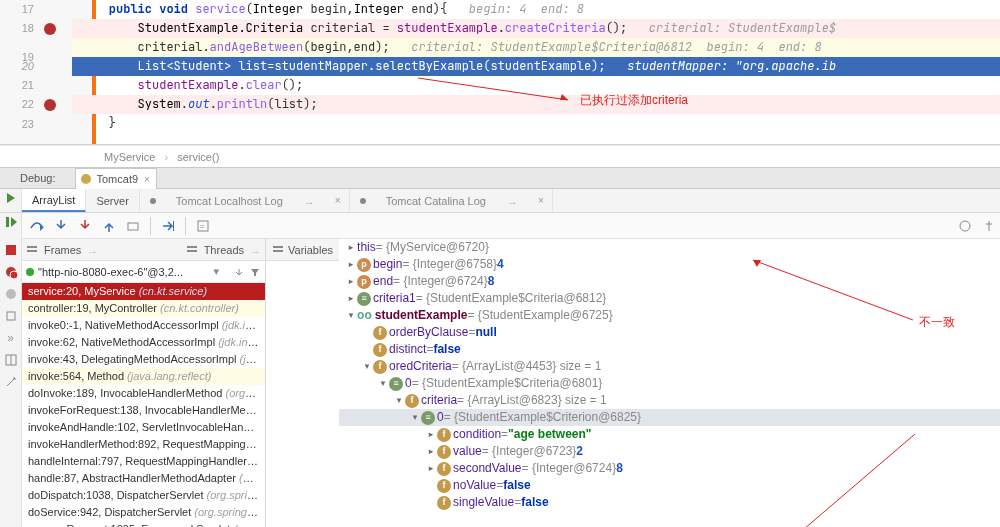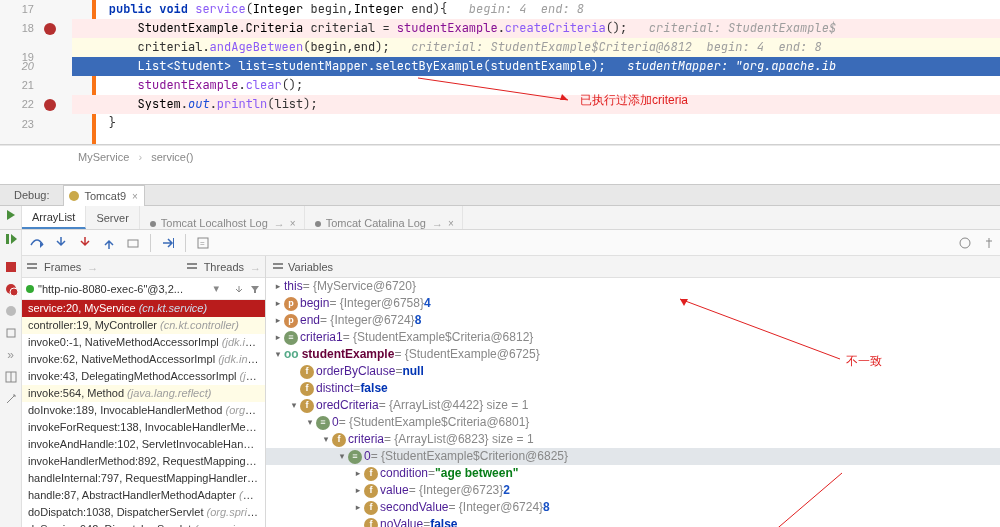--- a/index.html
+++ b/index.html
@@ -13,50 +13,50 @@
 .hl-exec{background:#3a6bb8;color:#fff}
 .hl-exec .k,.hl-exec .t,.hl-exec .fn,.hl-exec .v,.hl-exec .c,.hl-exec .sf{color:#fff}
 .hl-err{background:#ffecec}
 .hl-warn{background:#fffce6}
 .k{color:#0033b3;font-weight:bold}
 .t{color:#000}
 .fn{color:#8b5cf6}
 .v{color:#871094}
 .sf{color:#1d4ed8;font-style:italic}
 .c{color:#9e9e9e;font-style:italic}
-.crumb{height:39px;line-height:22px;background:#fff;border-top:1px solid #e8e8e8;font-size:11px;color:#8a8a8a;padding-left:78px}
+.crumb{height:22px;line-height:22px;background:#fff;border-top:1px solid #e8e8e8;font-size:11px;color:#8a8a8a;padding-left:104px}
 .crumb span{color:#888}
 .crumb .sep{margin:0 6px;color:#bbb}
 .dbgbar{height:22px;background:#e8e8e8;border-top:1px solid #c9c9c9;border-bottom:1px solid #c9c9c9;display:flex;align-items:center;font-size:11px}
-.dbglbl{color:#555;padding:0 14px}
+.dbglbl{color:#555;padding:0 20px}
 .dbgtab{display:inline-flex;align-items:center;background:#fff;border:1px solid #c9c9c9;border-bottom:none;height:21px;padding:0 6px 0 4px;margin-top:1px;color:#555;gap:4px}
 .dbgtab svg{flex:none}
 .close-x{color:#999;font-size:10px;margin-left:2px;cursor:default}
 .tabrow{height:24px;background:#f4f4f4;border-bottom:1px solid #d8d8d8;display:flex;align-items:stretch}
 .side-tool{width:22px;background:#f4f4f4;border-right:1px solid #e0e0e0;display:flex;flex-direction:column;align-items:center;padding-top:2px;gap:6px}
 .tabbtn{padding:0 10px;display:flex;align-items:center;font-size:11px;color:#555;border-right:1px solid #e4e4e4}
 .tabbtn.act{background:#fff;border-bottom:2px solid #4a86c7;color:#333}
-.pinned{color:#888;display:flex;align-items:flex-end;gap:3px;padding:0 8px}
+.pinned{color:#888;display:flex;align-items:center;gap:18px;padding:0 8px}
 .toolbar{height:26px;background:#fafafa;border-bottom:1px solid #e0e0e0;display:flex;align-items:center;padding-left:4px;gap:2px}
 .tbtn{width:22px;height:22px;display:flex;align-items:center;justify-content:center;border-radius:2px}
 .tsep{width:1px;height:18px;background:#d0d0d0;margin:0 4px}
 .lower{display:flex;height:calc(527px - 145px - 22px - 22px - 24px - 26px);position:relative}
 .toolcol{width:22px;background:#f4f4f4;border-right:1px solid #e0e0e0;display:flex;flex-direction:column;align-items:center;padding-top:4px;gap:8px}
 .frames{width:244px;border-right:1px solid #d8d8d8;display:flex;flex-direction:column;background:#fff}
 .fhdr{height:22px;background:#f4f4f4;border-bottom:1px solid #e0e0e0;display:flex;align-items:center;padding:0 4px;font-size:11px;color:#555;gap:6px}
 .fhdr .spacer{flex:1}
 .thread{height:22px;display:flex;align-items:center;padding:0 4px;border-bottom:1px solid #eee;font-size:11px;gap:4px}
 .thread .grn{width:8px;height:8px;border-radius:50%;background:#3a3;flex:none}
 .flist{flex:1;overflow:hidden;font-size:11px}
 .frow{height:17px;line-height:17px;padding:0 6px;white-space:nowrap;overflow:hidden;text-overflow:ellipsis}
 .frow.sel{background:#b91c1c;color:#fff}
 .frow.sel .pkg{color:#cde}
 .frow.hl{background:#fffce6}
 .frow .pkg{color:#9e9e9e;font-style:italic}
-.vars{flex:1;display:flex;flex-direction:column;overflow:hidden}
+.vars{flex:1;display:flex;flex-direction:row;overflow:hidden}
 .vhdr{height:22px;background:#f4f4f4;border-bottom:1px solid #e0e0e0;display:flex;align-items:center;padding:0 6px;font-size:11px;color:#555;gap:4px}
 .vtree{flex:1;overflow:auto;font-family:"Segoe UI",Arial,sans-serif;font-size:12px;position:relative}
 .vr{display:flex;align-items:center;height:17px;line-height:17px;white-space:nowrap}
 .vr.selrow{background:#e2e6ea}
 .tw{display:inline-block;width:12px;text-align:center;color:#6b6b6b;font-size:9px}
 .ic{display:inline-flex;width:14px;height:14px;border-radius:50%;align-items:center;justify-content:center;font-size:9px;font-weight:bold;color:#fff;margin-right:2px}
 .ic-p{background:#d08b4c}
 .ic-f{background:#c49a4a}
 .ic-oo{background:none;color:#5a8;font-weight:bold;width:auto;margin-right:3px}
 .vn{color:#4c1d95}
@@ -345,21 +345,21 @@
           <span class="tw"></span>
           <span class="ic ic-f">f</span>
           <span class="vn">distinct</span>
           <span class="vt"> = </span>
           <span class="vv-b">false</span>
         </div>
         <div class="vr" style="padding-left: 22px;">
           <span class="tw">▾</span>
           <span class="ic ic-f">f</span>
           <span class="vn">oredCriteria</span>
-          <span class="vt"> = {ArrayList@4422}  size = 1</span>
+          <span class="vt"> = {ArrayList@4453}  size = 1</span>
         </div>
         <div class="vr" style="padding-left: 38px;">
           <span class="tw">▾</span>
           <span class="ic" style="background:#7a9a6a">≡</span>
           <span class="vn">0</span>
           <span class="vt"> = {StudentExample$Criteria@6801}</span>
         </div>
         <div class="vr" style="padding-left: 54px;">
           <span class="tw">▾</span>
           <span class="ic ic-f">f</span>

